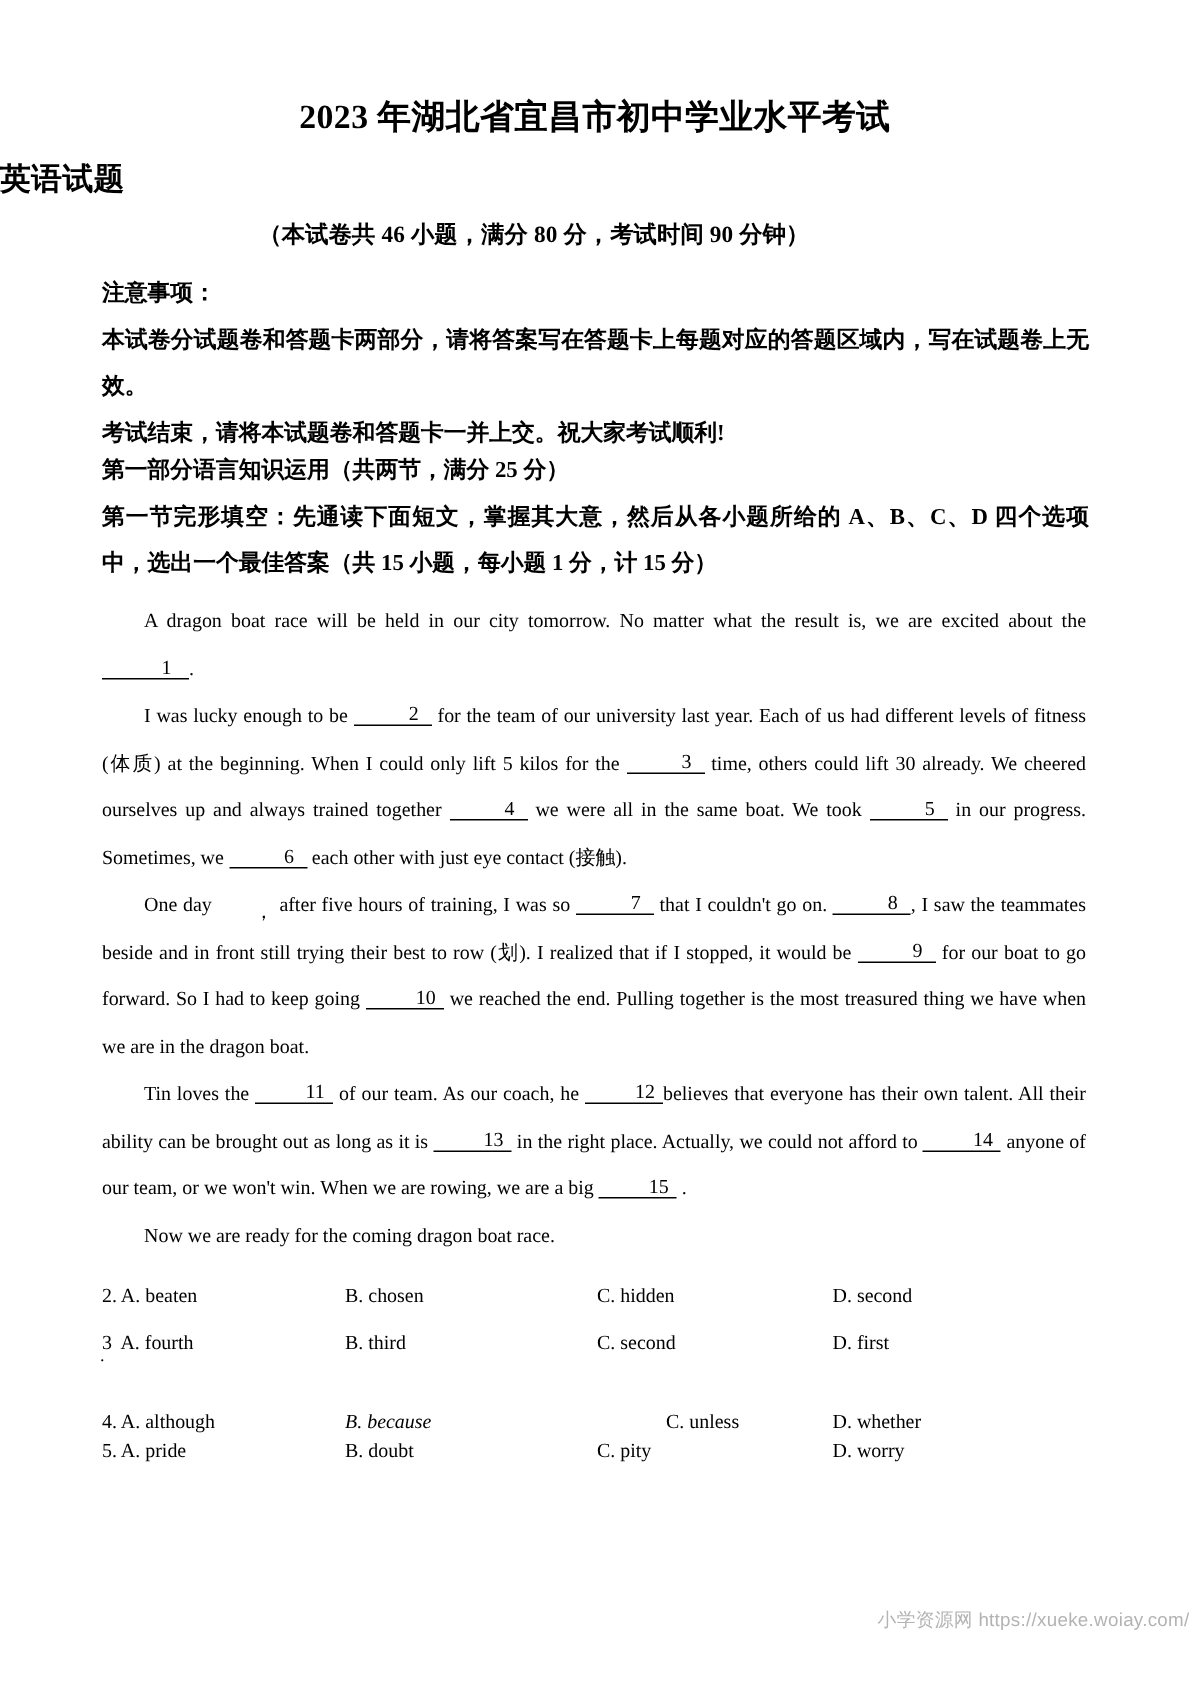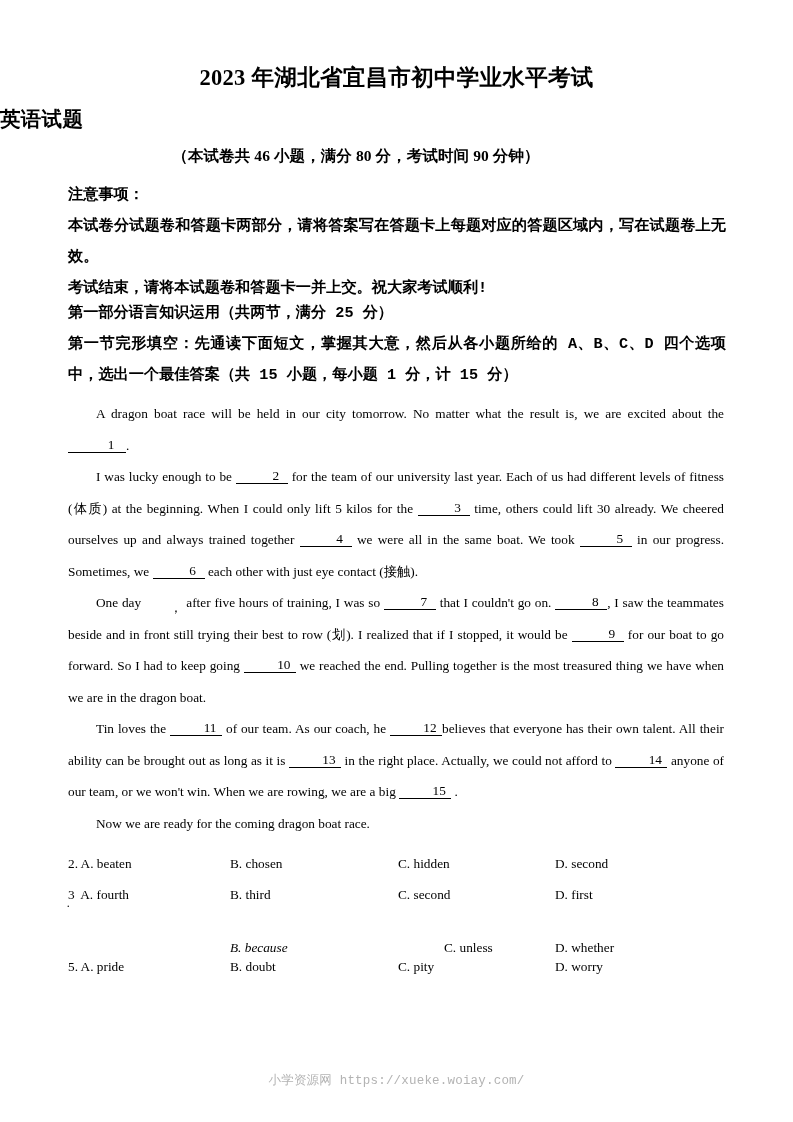--- a/index.html
+++ b/index.html
@@ -57,21 +57,21 @@
     left: 68px;
     width: 658px;
     font-size: 15.2px;
     font-weight: bold;
     line-height: 31px;
     text-align: justify;
   }
   #notice-block { top: 180px; }
   #section-block { top: 298px; }
 
-  .cn-line { display: block; font-family: Liberation Mono, monospace; }
+  .cn-line { display: block; }
 
   
   .passage {
     position: absolute;
     left: 68px;
     width: 656px;
     font-size: 13.3px;
     line-height: 31.5px;
     text-align: justify;
     text-justify: inter-word;
@@ -143,22 +143,22 @@
   .c1 { left: 162px; }
   .c2 { left: 330px; }
   .c3 { left: 487px; }
 
   
   .watermark {
     position: absolute;
     left: 0;
     top: 1072px;
     width: 793px;
-    text-align: center;
-    font-family: Liberation Mono, monospace;
+    text-align: right;
+    font-family: Liberation Sans, sans-serif;
     font-size: 12.5px;
     color: #b3b3b3;
     letter-spacing: 0.2px;
   }
 </style>
 </head>
 <body>
 
 <div class="page">
 
@@ -202,20 +202,21 @@
     </div>
 
     <div class="opt-row row3">
       <span class="opt-cell c0"><span>3</span><span class="drop-dot">.</span> <span>A. fourth</span></span>
       <span class="opt-cell c1">B. third</span>
       <span class="opt-cell c2">C. second</span>
       <span class="opt-cell c3">D. first</span>
     </div>
 
     <div class="opt-row" style="height:41px;line-height:55px;">
+      <span class="opt-cell c0" style="top:10px;"><span>4.</span> <span>A. although</span></span>
       <span class="opt-cell c1" style="top:10px;font-style:italic;">B. because</span>
       <span class="opt-cell c2" style="top:10px;margin-left:46px;">C. unless</span>
       <span class="opt-cell c3" style="top:10px;">D. whether</span>
     </div>
 
     <div class="opt-row">
       <span class="opt-cell c0"><span>5.</span> <span>A. pride</span></span>
       <span class="opt-cell c1">B. doubt</span>
       <span class="opt-cell c2">C. pity</span>
       <span class="opt-cell c3">D. worry</span>

